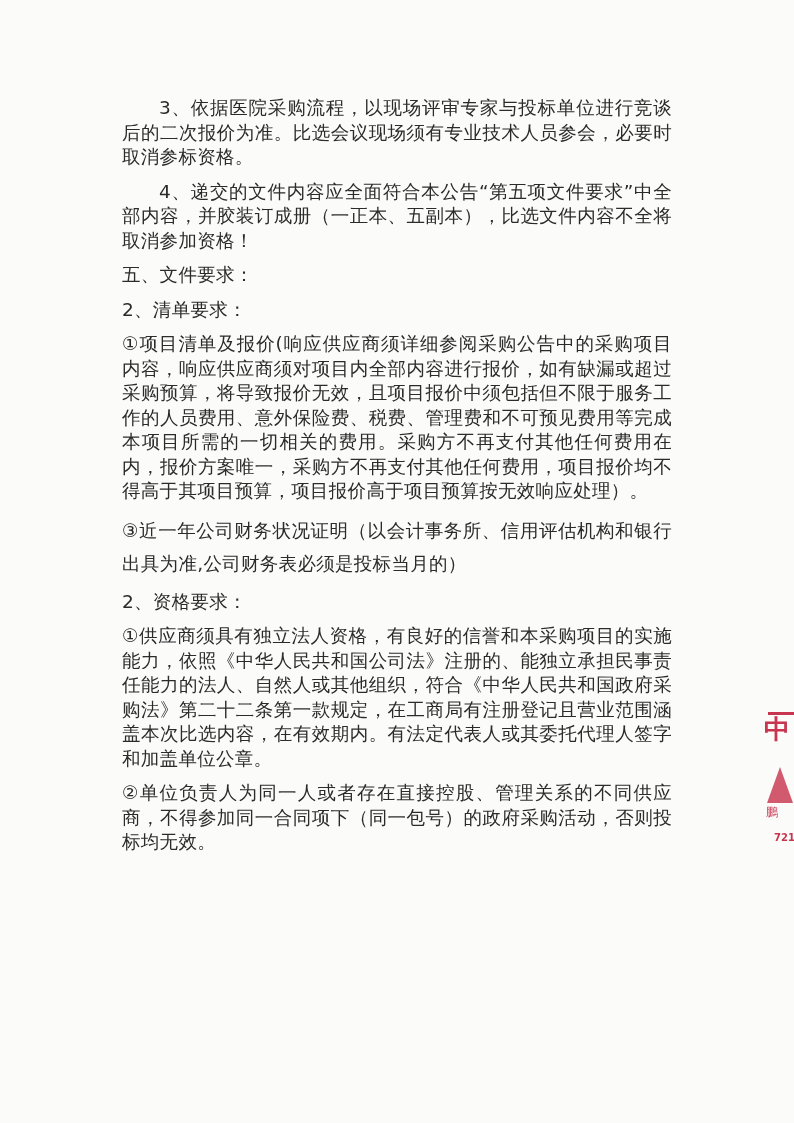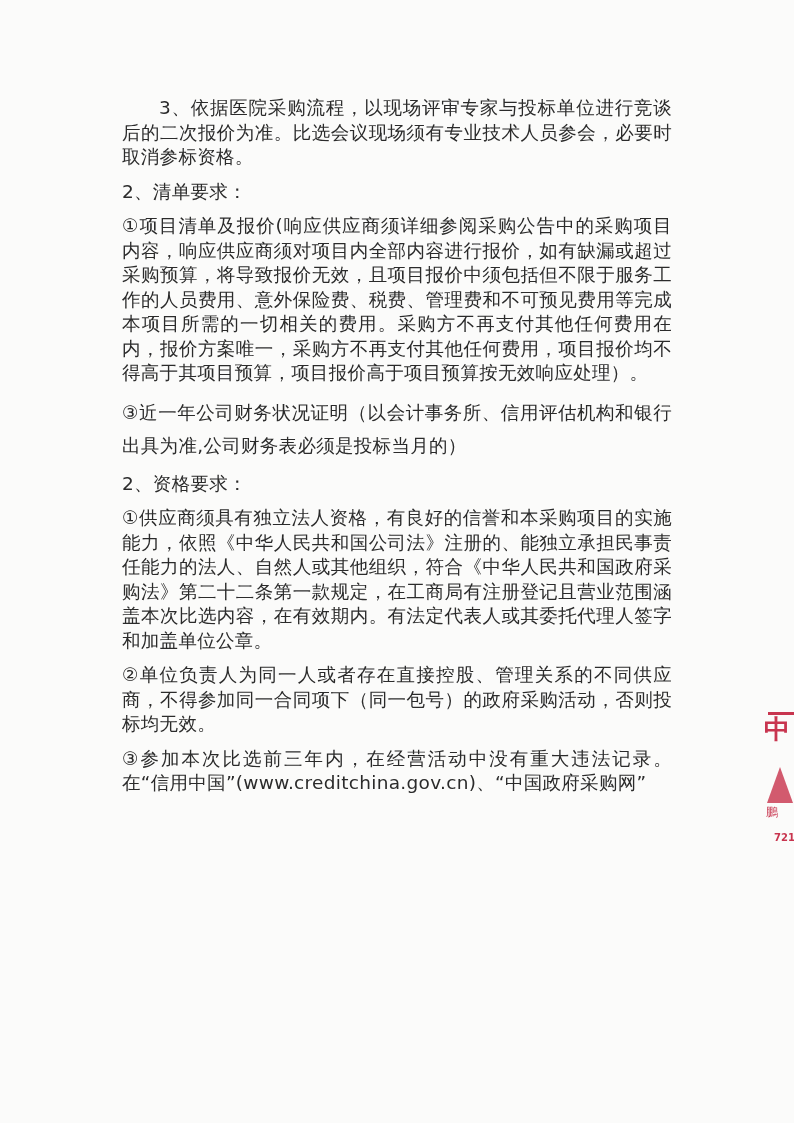--- a/index.html
+++ b/index.html
@@ -22,27 +22,28 @@
   .stamp .mark { position:absolute; left:12px; top:92px; font-size:12px; }
   .stamp .num { position:absolute; left:20px; top:120px; font-size:10px; font-weight:bold; }
 </style>
 </head>
 <body>
 
 <div class="page">
 
   <div class="content">
     <p class="indent">3、依据医院采购流程，以现场评审专家与投标单位进行竞谈后的二次报价为准。比选会议现场须有专业技术人员参会，必要时取消参标资格。</p>
+    <p class="indent gap">4、递交的文件内容应全面符合本公告“第五项文件要求”中全部内容，并胶装订成册（一正本、五副本），比选文件内容不全将取消参加资格！</p>
+    <p class="gap">五、文件要求：</p>
     <p class="gap">2、清单要求：</p>
     <p class="gap">①项目清单及报价(响应供应商须详细参阅采购公告中的采购项目内容，响应供应商须对项目内全部内容进行报价，如有缺漏或超过采购预算，将导致报价无效，且项目报价中须包括但不限于服务工作的人员费用、意外保险费、税费、管理费和不可预见费用等完成本项目所需的一切相关的费用。采购方不再支付其他任何费用在内，报价方案唯一，采购方不再支付其他任何费用，项目报价均不得高于其项目预算，项目报价高于项目预算按无效响应处理）。</p>
     <p class="gap" style="line-height:33px">③近一年公司财务状况证明（以会计事务所、信用评估机构和银行出具为准,公司财务表必须是投标当月的）</p>
     <p class="gap">2、资格要求：</p>
     <p class="gap">①供应商须具有独立法人资格，有良好的信誉和本采购项目的实施能力，依照《中华人民共和国公司法》注册的、能独立承担民事责任能力的法人、自然人或其他组织，符合《中华人民共和国政府采购法》第二十二条第一款规定，在工商局有注册登记且营业范围涵盖本次比选内容，在有效期内。有法定代表人或其委托代理人签字和加盖单位公章。</p>
     <p class="gap">②单位负责人为同一人或者存在直接控股、管理关系的不同供应商，不得参加同一合同项下（同一包号）的政府采购活动，否则投标均无效。</p>
-    <p class="gap">③参加本次比选前三年内，在经营活动中没有重大违法记录。在“信用中国”(www.creditchina.gov.cn)、“中国政府采购网”</p>
   </div>
 
   <div class="stamp">
     <div class="bar"></div>
     <div class="char">中</div>
     <div class="emblem"></div>
     <div class="mark">鵬</div>
     <div class="num">7219</div>
   </div>
 </div>

